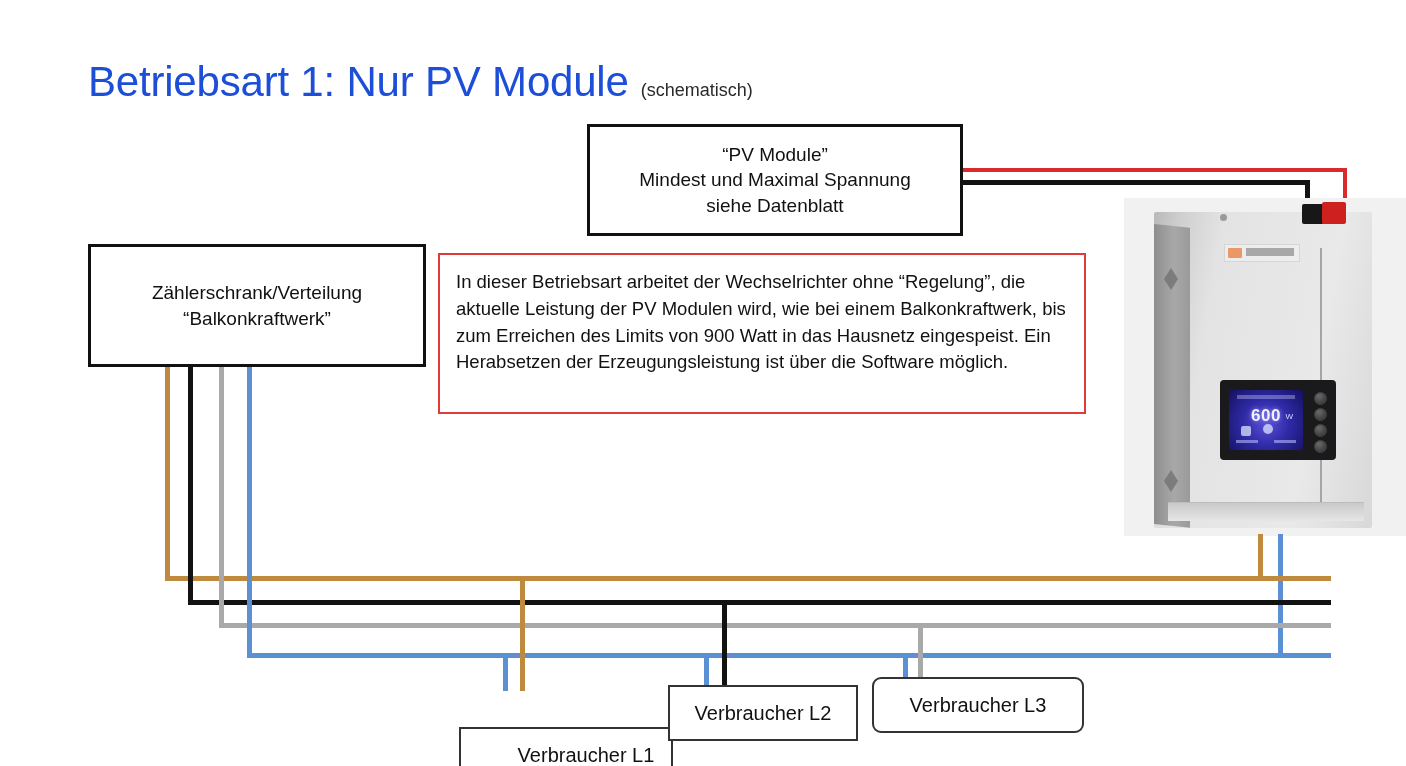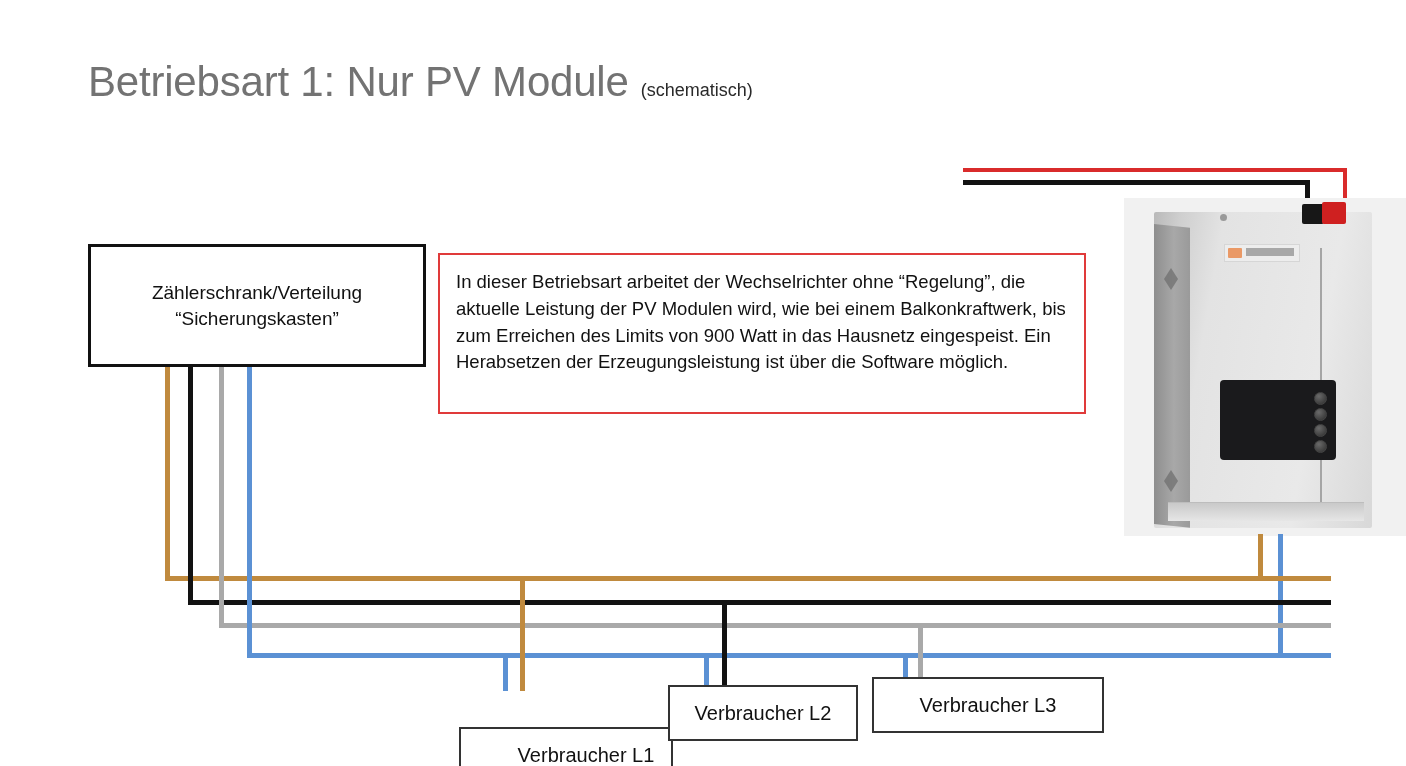--- a/index.html
+++ b/index.html
@@ -23,21 +23,21 @@
     left: 88px;
     top: 58px;
     display: flex;
     align-items: baseline;
     white-space: nowrap;
   }
   #title-main {
     font-size: 42px;
     font-weight: 400;
     letter-spacing: -0.2px;
-    color: #737373;
+    color: #1d4ed8;
   }
   #title-sub {
     font-size: 18px;
     margin-left: 12px;
     color: #2a2a2a;
   }
 
   
   .box {
     position: absolute;
@@ -73,21 +73,21 @@
     line-height: 1.45;
   }
 
   .consumer-box {
     height: 56px;
     font-size: 20px;
     border: 2px solid #333333;
   }
   #consumer-l1 { left: 459px; top: 727px; width: 214px; padding-left: 40px; }
   #consumer-l2 { left: 668px; top: 685px; width: 190px; align-items: center; }
-  #consumer-l3 { left: 872px; top: 677px; width: 232px; }
+  #consumer-l3 { left: 872px; top: 677px; width: 212px; border-radius: 9px; }
 
   
   .wire {
     position: absolute;
   }
   .w-brown { background: #c08a3e; }
   .w-black { background: #121212; }
   .w-grey  { background: #a9a9a9; }
   .w-blue  { background: #5b91d4; }
   .w-red   { background: #d92b2b; }
@@ -272,20 +272,29 @@
     <div class="inv-vent" id="inv-vent-bot"></div>
     <div id="inv-seam"></div>
     <div id="inv-top-screw"></div>
 
     <div id="inv-logo">
       <div id="inv-logo-mark"></div>
       <div id="inv-logo-text"></div>
     </div>
 
     <div id="inv-screen-bezel">
+      <div id="inv-screen">
+        <div id="inv-screen-top"></div>
+        <div id="inv-screen-value">600</div>
+        <div id="inv-screen-unit">W</div>
+        <div class="inv-screen-glyph" id="inv-glyph-a"></div>
+        <div class="inv-screen-glyph" id="inv-glyph-b"></div>
+        <div id="inv-screen-lbl-l"></div>
+        <div id="inv-screen-lbl-r"></div>
+      </div>
       <div class="inv-btn" id="inv-btn1"></div>
       <div class="inv-btn" id="inv-btn2"></div>
       <div class="inv-btn" id="inv-btn3"></div>
       <div class="inv-btn" id="inv-btn4"></div>
     </div>
 
     <div id="inv-base"></div>
     <div id="inv-term-black"></div>
     <div id="inv-term-red"></div>
   </div>
@@ -306,25 +315,32 @@
 
   <div class="wire w-blue" style="left:503px; top:653px; width:5px; height:38px;"></div>
   <div class="wire w-brown" style="left:520px; top:576px; width:5px; height:115px;"></div>
 
   <div class="wire w-blue" style="left:704px; top:653px; width:5px; height:34px;"></div>
   <div class="wire w-black" style="left:722px; top:600px; width:5px; height:87px;"></div>
 
   <div class="wire w-blue" style="left:903px; top:653px; width:5px; height:26px;"></div>
   <div class="wire w-grey" style="left:918px; top:623px; width:5px; height:56px;"></div>
 
+  <div class="box box-black" id="pv-box">
+    <div>
+      <div>“PV Module”</div>
+      <div>Mindest und Maximal Spannung</div>
+      <div>siehe Datenblatt</div>
+    </div>
+  </div>
 
   <div class="box box-black" id="meter-box">
     <div>
       <div>Zählerschrank/Verteilung</div>
-      <div>“Sicherungskasten”</div>
+      <div>“Balkonkraftwerk”</div>
     </div>
   </div>
 
   <div class="box box-red" id="note-box">In dieser Betriebsart arbeitet der Wechselrichter ohne “Regelung”, die aktuelle Leistung der PV Modulen wird, wie bei einem Balkonkraftwerk, bis zum Erreichen des Limits von 900 Watt in das Hausnetz eingespeist. Ein Herabsetzen der Erzeugungsleistung ist über die Software möglich.</div>
 
   <div class="box consumer-box" id="consumer-l1">
     <span>Verbraucher L1</span>
   </div>
   <div class="box consumer-box" id="consumer-l2">
     <span>Verbraucher L2</span>

